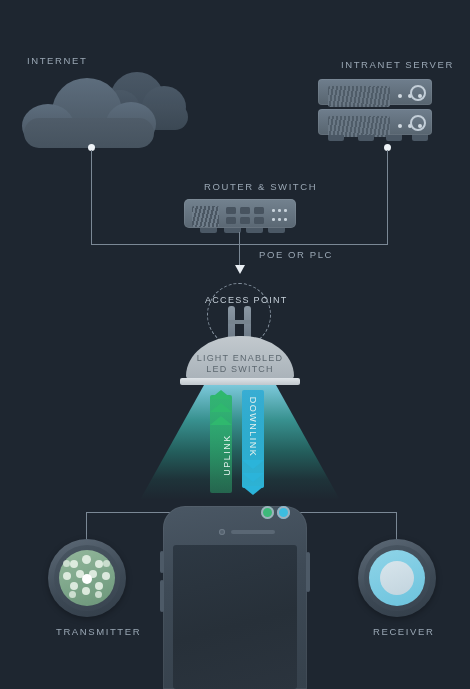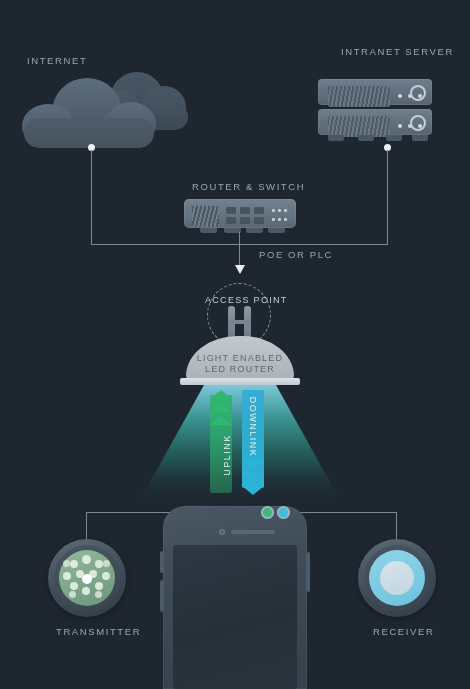--- a/index.html
+++ b/index.html
@@ -309,21 +309,21 @@
   </div>
 
   <div class="cloud-wrap cloud-front" style="left:22px; top:78px; width:135px; height:66px;">
     <div class="puff" style="left:30px; top:0px;  width:70px; height:68px;"></div>
     <div class="puff" style="left:0px;  top:26px; width:52px; height:44px;"></div>
     <div class="puff" style="left:84px; top:24px; width:50px; height:44px;"></div>
     <div class="cloud-base" style="left:2px; top:40px; width:130px; height:30px;
          background:linear-gradient(180deg,#4f5c69 0%,#46535f 100%);"></div>
   </div>
 
-  <div class="label" style="left:341px; top:46px;">INTRANET SERVER</div>
+  <div class="label" style="left:341px; top:59px;">INTRANET SERVER</div>
 
   <div style="position:absolute; left:318px; top:79px; width:114px; height:63px;">
     <div class="srv" style="left:0; top:0; width:114px; height:26px;">
       <div class="srv-vent"></div>
       <div class="srv-dot" style="left:80px;"></div>
       <div class="srv-dot" style="left:90px;"></div>
       <div class="srv-dot" style="left:100px;"></div>
       <div class="srv-ring" style="right:6px; top:6px; width:12px; height:12px;"></div>
     </div>
     <div class="srv" style="left:0; top:30px; width:114px; height:26px;">
@@ -332,21 +332,21 @@
       <div class="srv-dot" style="left:90px;"></div>
       <div class="srv-dot" style="left:100px;"></div>
       <div class="srv-ring" style="right:6px; top:6px; width:12px; height:12px;"></div>
     </div>
     <div class="srv-foot" style="left:10px;  top:56px;"></div>
     <div class="srv-foot" style="left:40px;  top:56px;"></div>
     <div class="srv-foot" style="left:68px;  top:56px;"></div>
     <div class="srv-foot" style="left:94px;  top:56px;"></div>
   </div>
 
-  <div class="label" style="left:192px; top:181px;">ROUTER &amp; SWITCH</div>
+  <div class="label" style="left:204px; top:181px;">ROUTER &amp; SWITCH</div>
 
   <div style="position:absolute; left:184px; top:199px; width:112px; height:34px;">
     <div class="router-body" style="left:0; top:0; width:112px; height:29px;"></div>
     <div class="rt-vent"></div>
     <div class="rt-port" style="left:42px; top:8px;"></div>
     <div class="rt-port" style="left:56px; top:8px;"></div>
     <div class="rt-port" style="left:70px; top:8px;"></div>
     <div class="rt-port" style="left:42px; top:18px;"></div>
     <div class="rt-port" style="left:56px; top:18px;"></div>
     <div class="rt-port" style="left:70px; top:18px;"></div>
@@ -376,21 +376,21 @@
 
   <div class="ap-circle" style="left:207px; top:283px; width:64px; height:64px;"></div>
   <div class="label" style="left:205px; top:295px; color:#c6d0d9; font-size:9px; letter-spacing:1.3px;">ACCESS POINT</div>
 
   <div class="ap-pin" style="left:228px; top:306px; height:32px;"></div>
   <div class="ap-pin" style="left:244px; top:306px; height:32px;"></div>
   <div class="ap-bar" style="left:228px; top:320px; width:23px; height:4px;"></div>
 
   <div class="lamp-dome" style="left:186px; top:336px; width:108px; height:44px;"></div>
   <div class="lamp-inner-text" style="left:186px; top:353px; width:108px;">LIGHT ENABLED</div>
-  <div class="lamp-inner-text" style="left:186px; top:364px; width:108px;">LED ROUTER</div>
+  <div class="lamp-inner-text" style="left:186px; top:364px; width:108px;">LED SWITCH</div>
   <div class="lamp-rim" style="left:180px; top:378px; width:120px; height:7px;"></div>
 
   <div class="beam" style="left:140px; top:385px; width:200px; height:115px;"></div>
 
   <div class="link-col link-up" style="left:210px; top:395px; width:22px; height:98px;"></div>
   <div class="chev chev-up" style="left:210px; top:390px;"></div>
   <div class="chev chev-up" style="left:210px; top:403px;"></div>
   <div class="chev chev-up" style="left:210px; top:416px;"></div>
   <div class="link-text" style="left:197px; top:450px; width:60px; text-align:center; transform:rotate(-90deg);">UPLINK</div>
 

